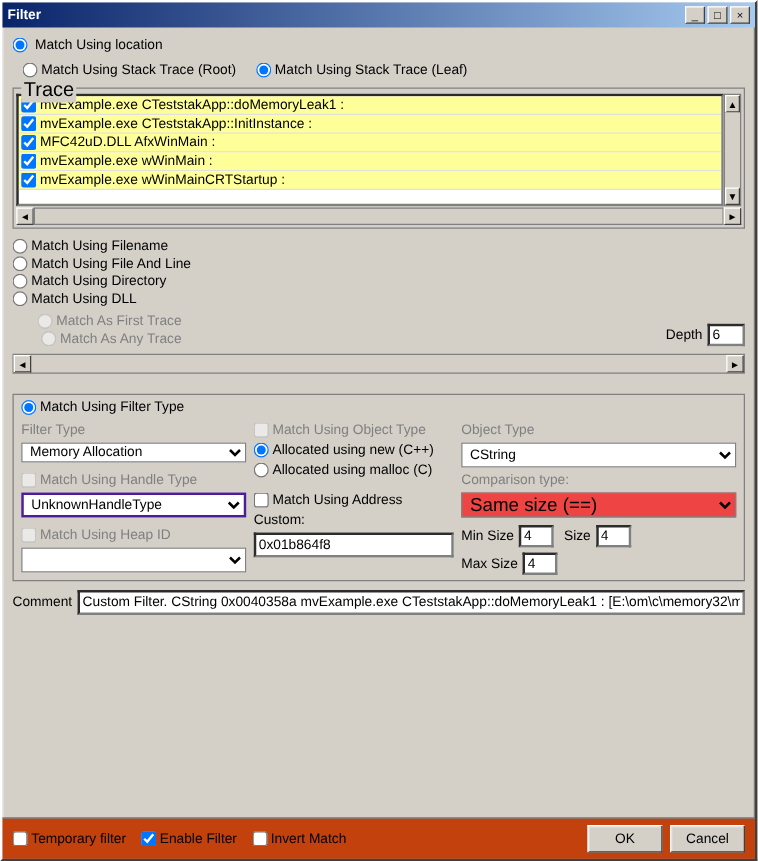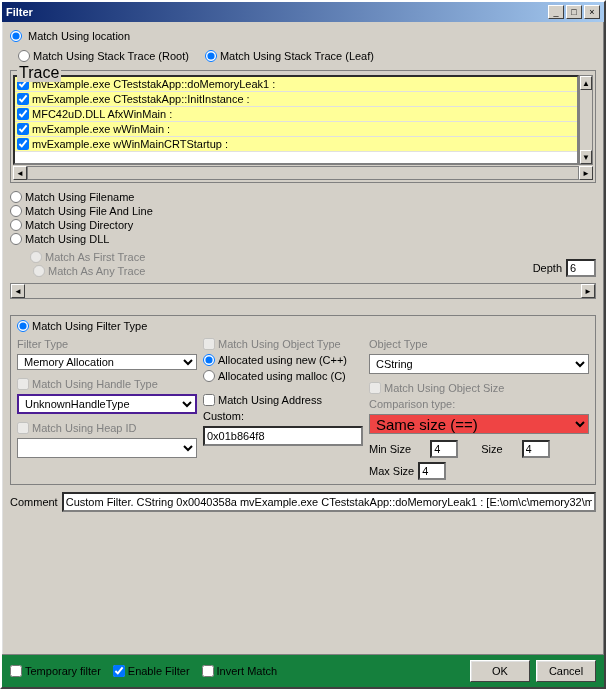--- a/index.html
+++ b/index.html
@@ -367,52 +367,48 @@
           <input type="text" style="width: 100%; height: 20px; border: 2px inset rgb(128, 128, 128); background: white; font-size: 11px; padding: 0px 2px;" value="0x01b864f8">
         </div>
 
         <div style="flex:1; display:flex; flex-direction:column; gap:4px;">
           <span class="label-small">Object Type</span>
           <div class="combo-wrapper">
             <select style="width:100%; height:20px; border:1px solid #808080; background:white; font-size:11px;">
               <option>CString</option>
             </select>
           </div>
-          <label class="checkbox-label disabled" style="color:#808080; margin-top:4px;">
-            <input type="checkbox" disabled="" style="">
-            <span>Match Using Object Size</span>
-          </label>
           <span class="label-small">Comparison type:</span>
           <div class="combo-wrapper">
             <select style="width:100%; height:20px; border:1px solid #808080; background:#ef4444; font-size:15px;">
               <option>Same size (==)</option>
             </select>
           </div>
-          <div style="display:flex; align-items:center; gap:19px; margin-top:2px;">
+          <div style="display:flex; align-items:center; gap:4px; margin-top:2px;">
             <span>Min Size</span>
             <input type="text" style="width: 28px; height: 18px; border: 2px inset rgb(128, 128, 128); font-size: 11px; padding: 0px 2px;" value="4">
             <span style="margin-left:4px;">Size</span>
             <input type="text" style="width: 28px; height: 18px; border: 2px inset rgb(128, 128, 128); font-size: 11px; padding: 0px 2px;" value="4">
           </div>
           <div style="display:flex; align-items:center; gap:4px;">
             <span>Max Size</span>
             <input type="text" style="width: 28px; height: 18px; border: 2px inset rgb(128, 128, 128); font-size: 11px; padding: 0px 2px;" value="4">
           </div>
         </div>
       </div>
     </div>
 
     <div class="comment-row">
       <span>Comment</span>
       <input type="text" class="comment-input" style="flex: 1 1 0%; height: 20px; border: 2px inset rgb(128, 128, 128); background: white; font-size: 11px; padding: 0px 2px;" value="Custom Filter. CString 0x0040358a mvExample.exe CTeststakApp::doMemoryLeak1 : [E:\om\c\memory32\m">
     </div>
 
   </div>
 
-  <div class="bottom-bar" style="border-top:1px solid #808080; padding:5px 8px; display:flex; align-items:center; justify-content:space-between; background:#15803d;">
+  <div class="bottom-bar" style="border-top:1px solid #808080; padding:5px 8px; display:flex; align-items:center; justify-content:space-between; background:#c2410c;">
     <div class="bottom-left" style="display:flex; align-items:center; gap:12px;">
       <label class="checkbox-label">
         <input type="checkbox" style="">
         <span>Temporary filter</span>
       </label>
       <label class="checkbox-label">
         <input type="checkbox" checked="" style="">
         <span>Enable Filter</span>
       </label>
       <label class="checkbox-label">

